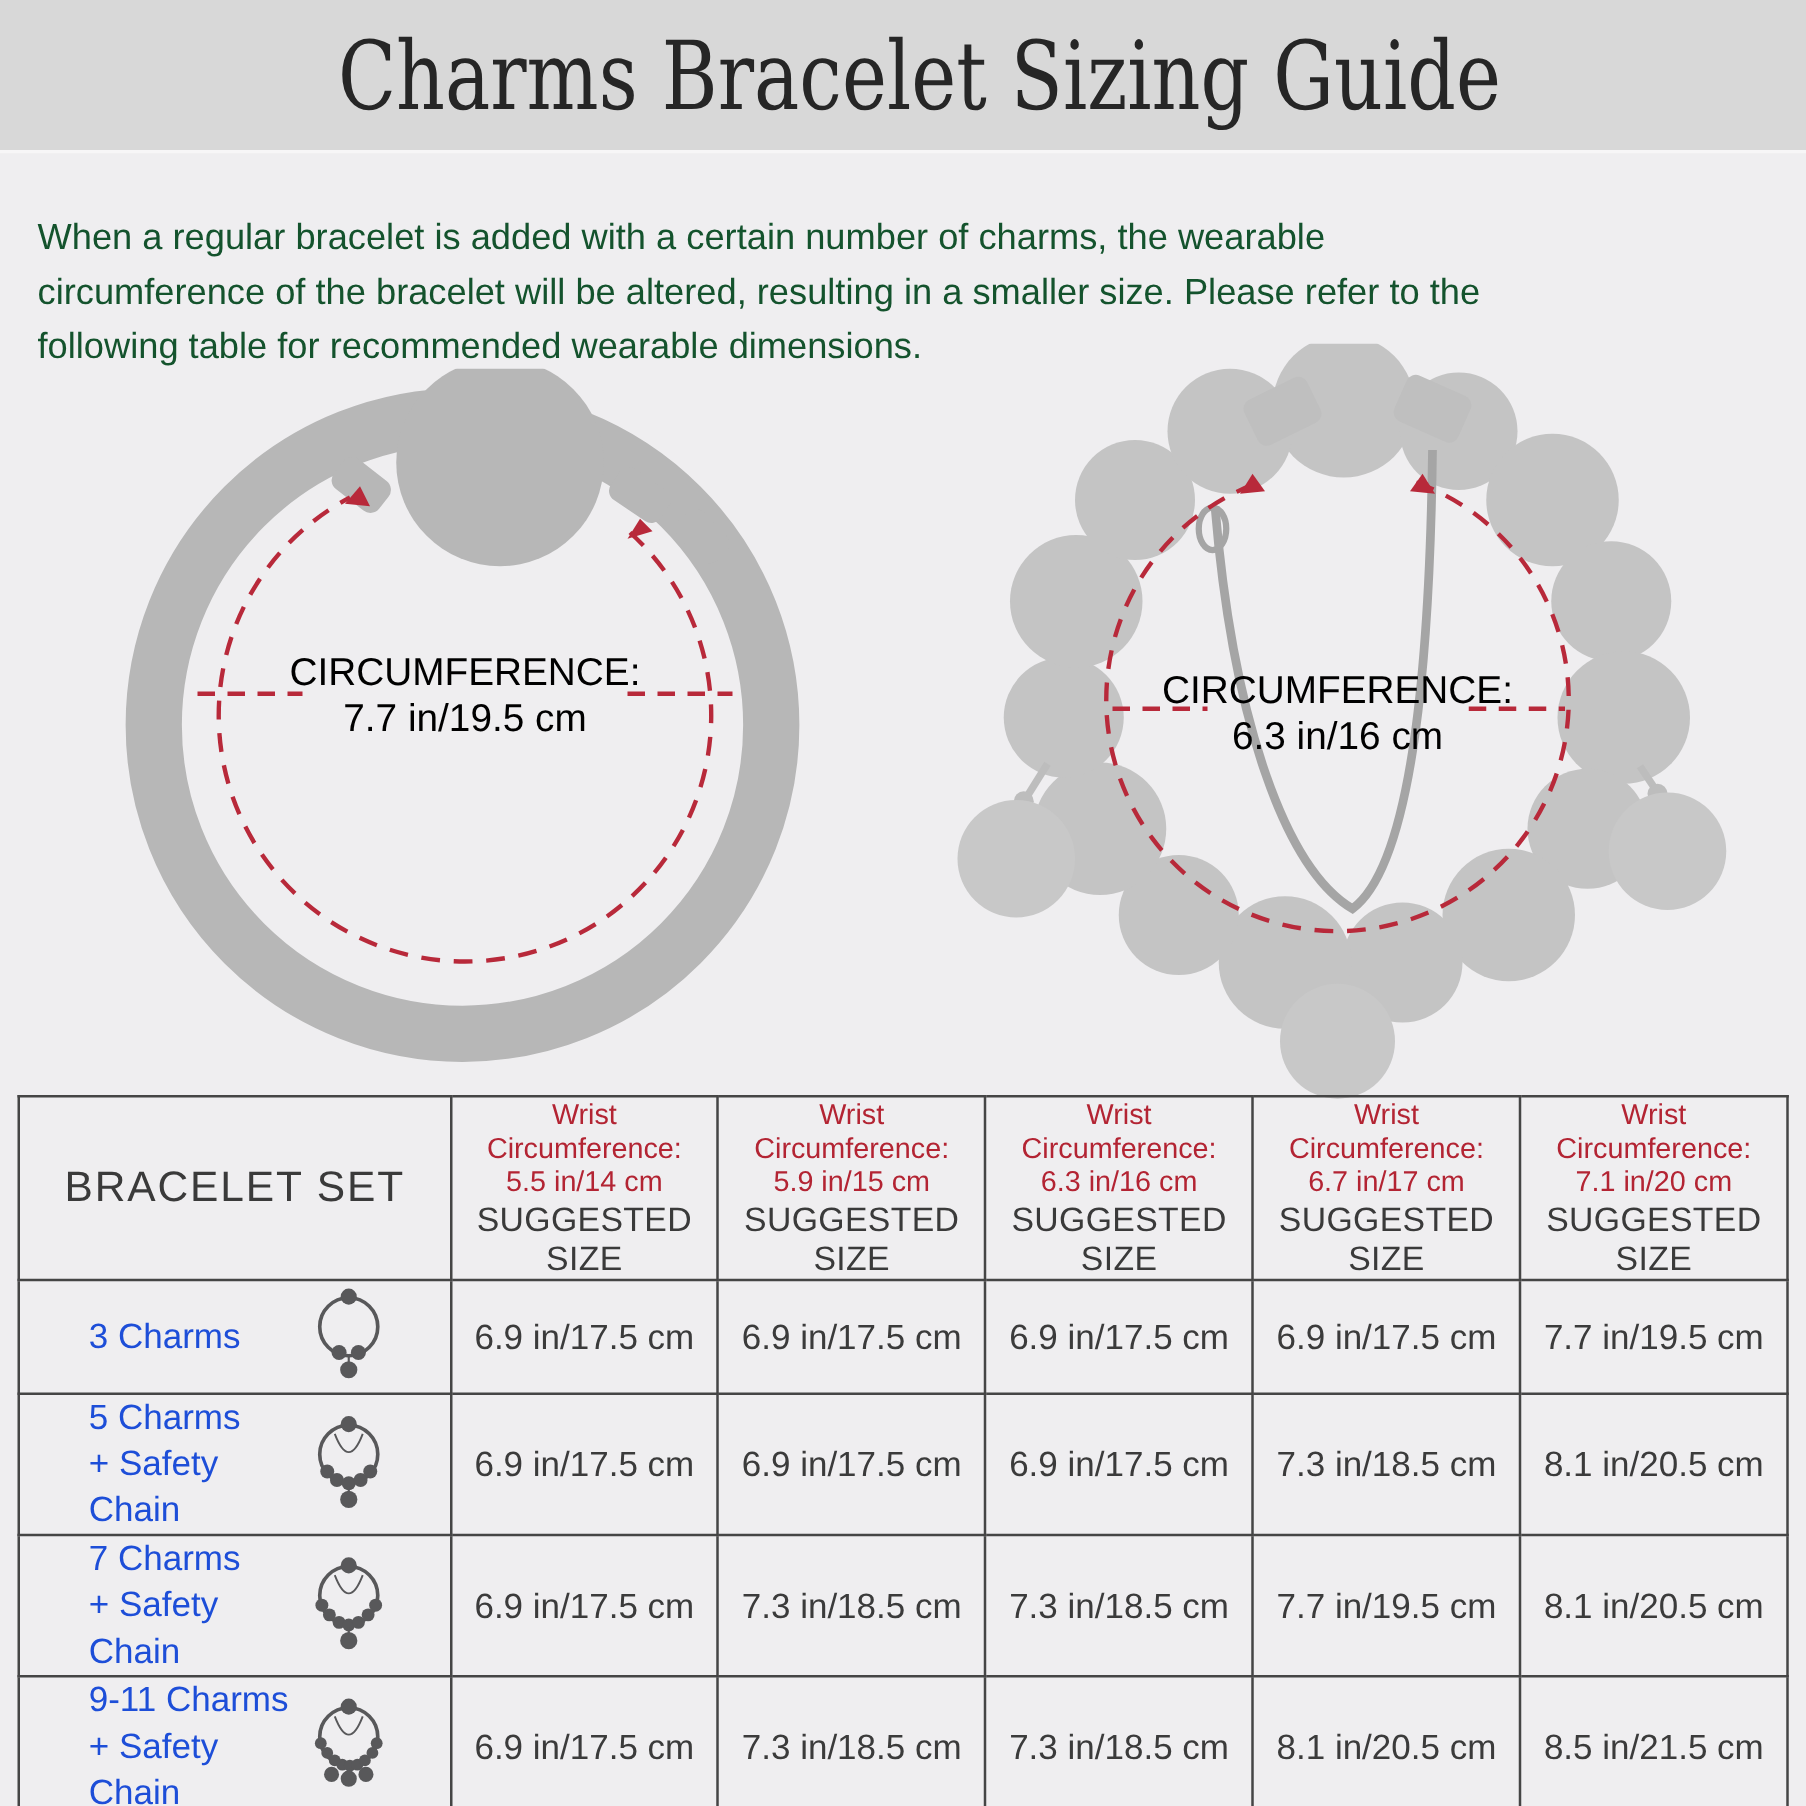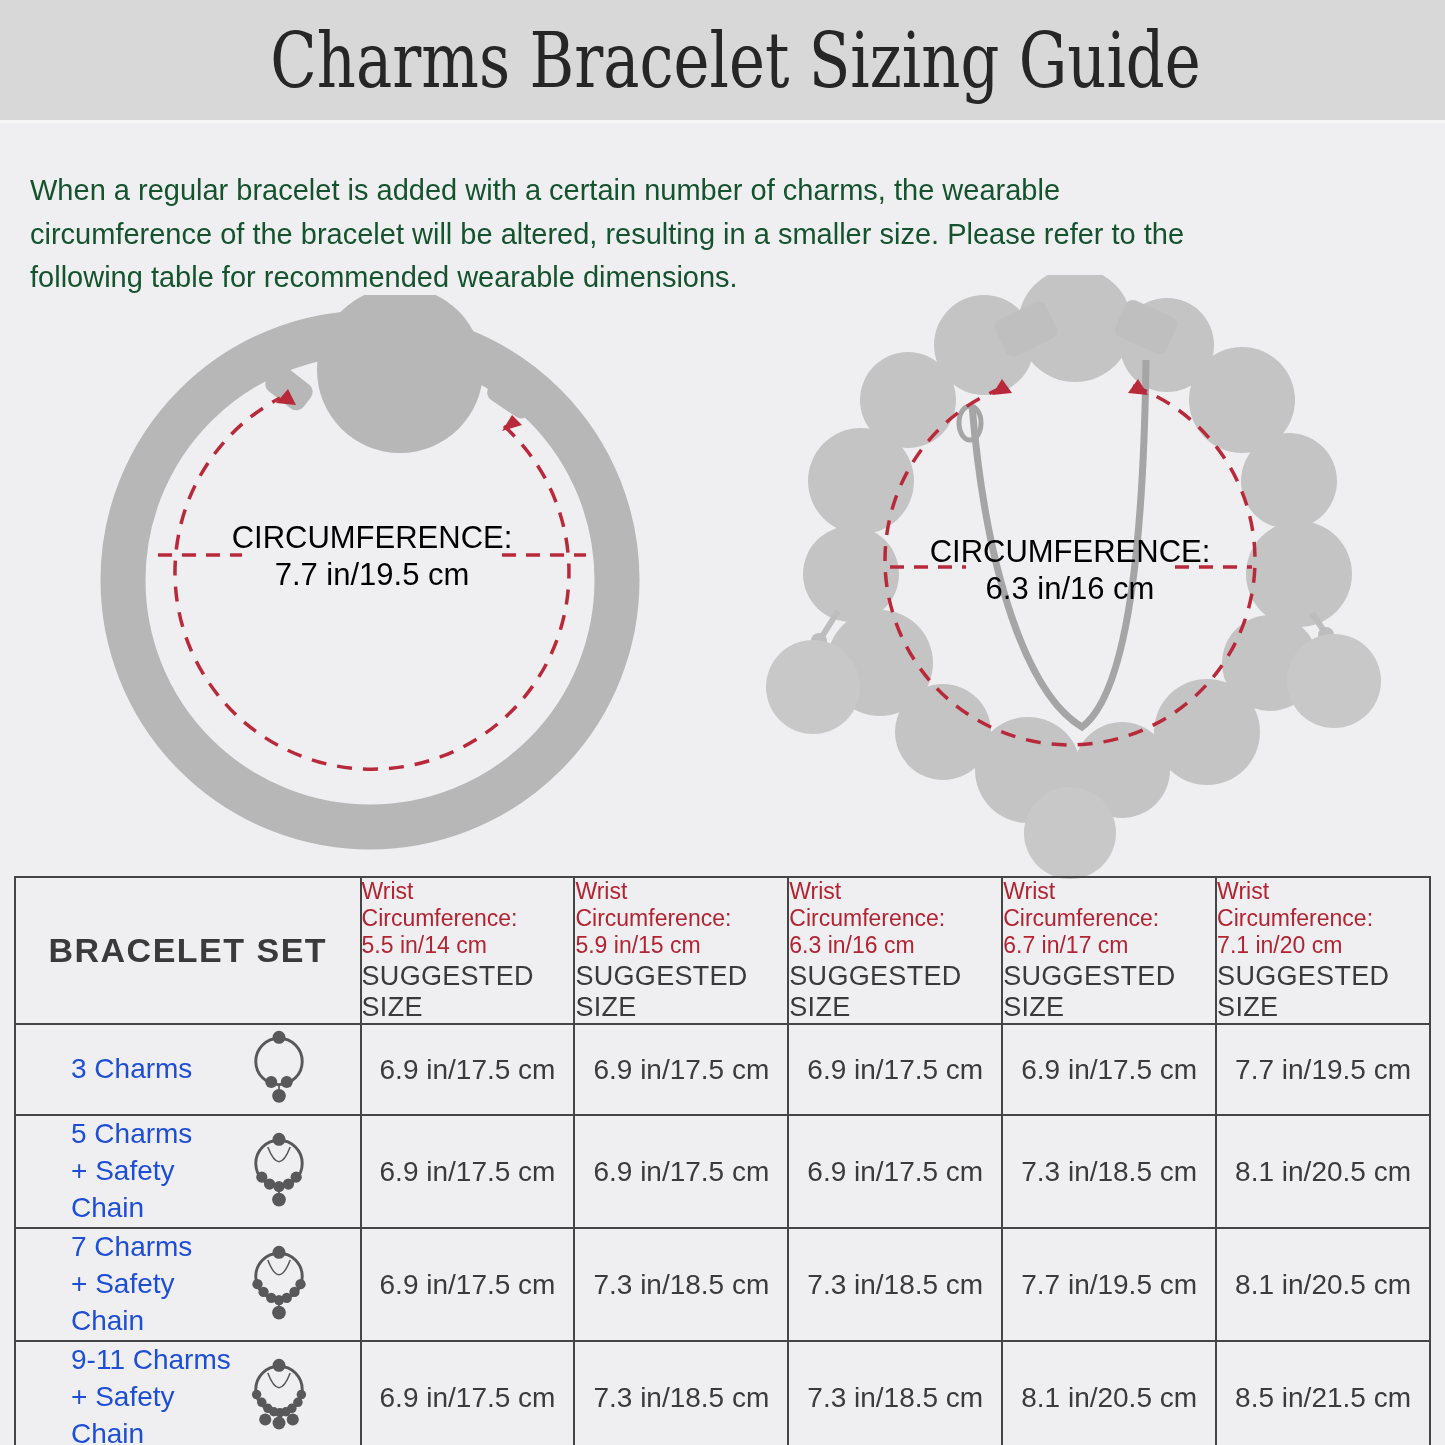--- a/index.html
+++ b/index.html
@@ -51,24 +51,24 @@
     border-collapse:collapse; table-layout:fixed;
   }
   table.sizing th, table.sizing td {
     border:2px solid #454545; vertical-align:middle; padding:0;
   }
   col.c-set { width:24.42%; }
   col.c-sz  { width:15.116%; }
   thead tr { height:104px; }
   tbody tr { height:91px; }
 
-  th.set-h { text-align:center; font-weight:bold; }
+  th.set-h { text-align:center; font-weight:normal; }
   .set-h-label { font-size:34px; letter-spacing:1.5px; color:#3a3a3a; }
 
-  th.col-h { text-align:left; font-weight:normal; padding:0 6px 0 13px; }
+  th.col-h { text-align:center; font-weight:normal; padding:0 6px 0 13px; }
   .wrist { color:#b32433; font-size:23px; line-height:1.18; }
   .suggested { color:#3a3a3a; font-size:27px; letter-spacing:.3px; margin-top:2px; }
 
   td.set-cell { }
   .set-wrap { display:flex; align-items:center; width:100%; }
   .set-label {
     flex:1; padding-left:55px; font-size:28px; line-height:1.32;
     color:#1d4ed8; white-space:pre-line;
   }
   .set-icon { margin-right:46px; flex:0 0 auto; }

